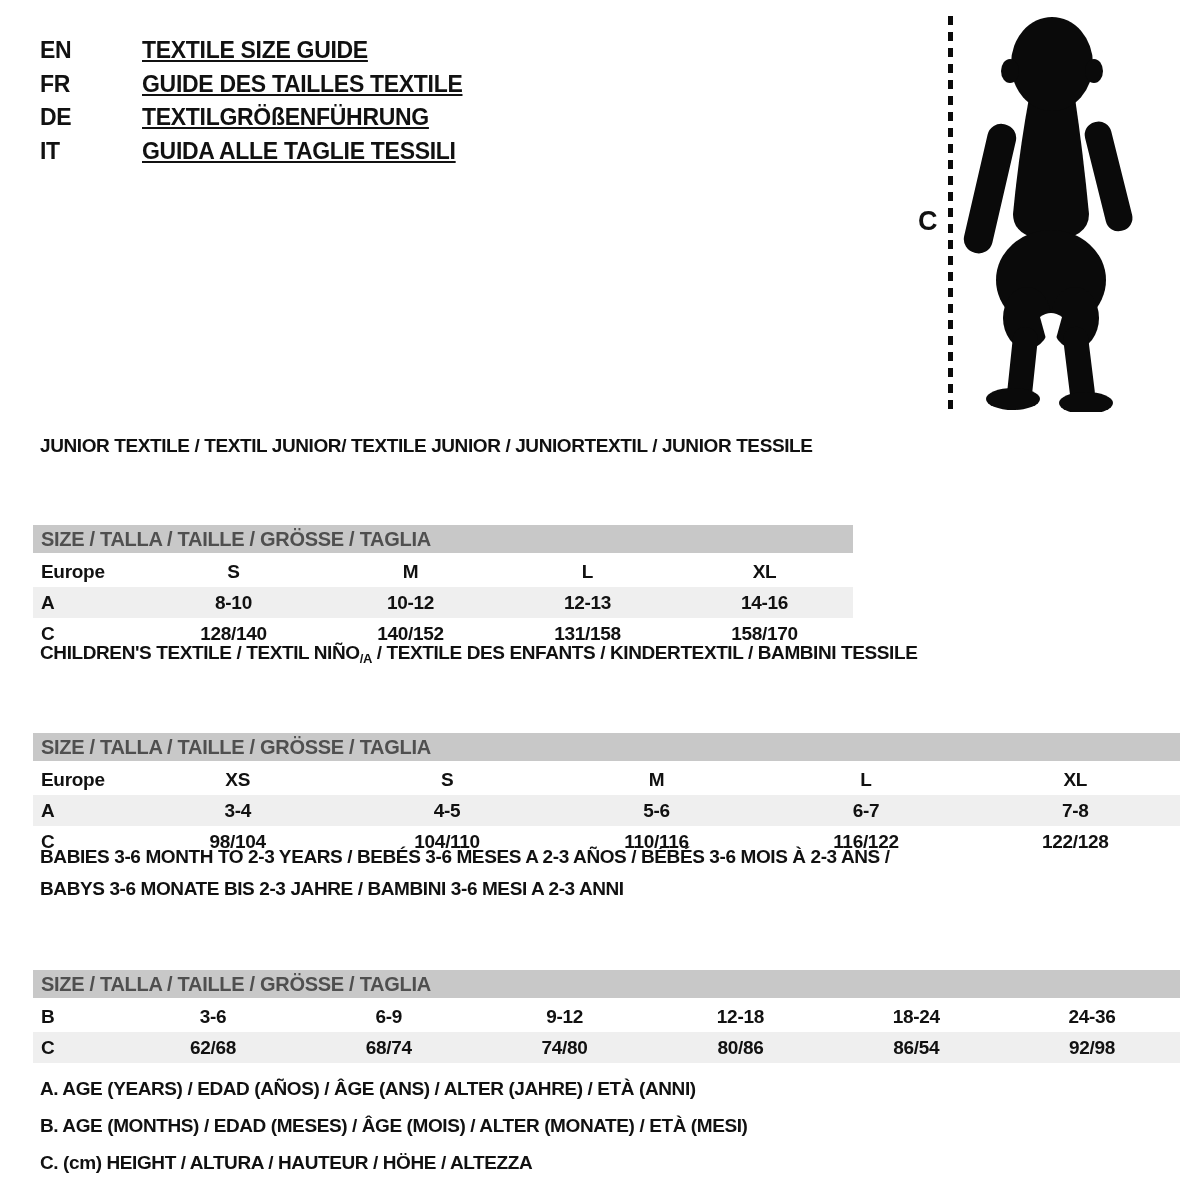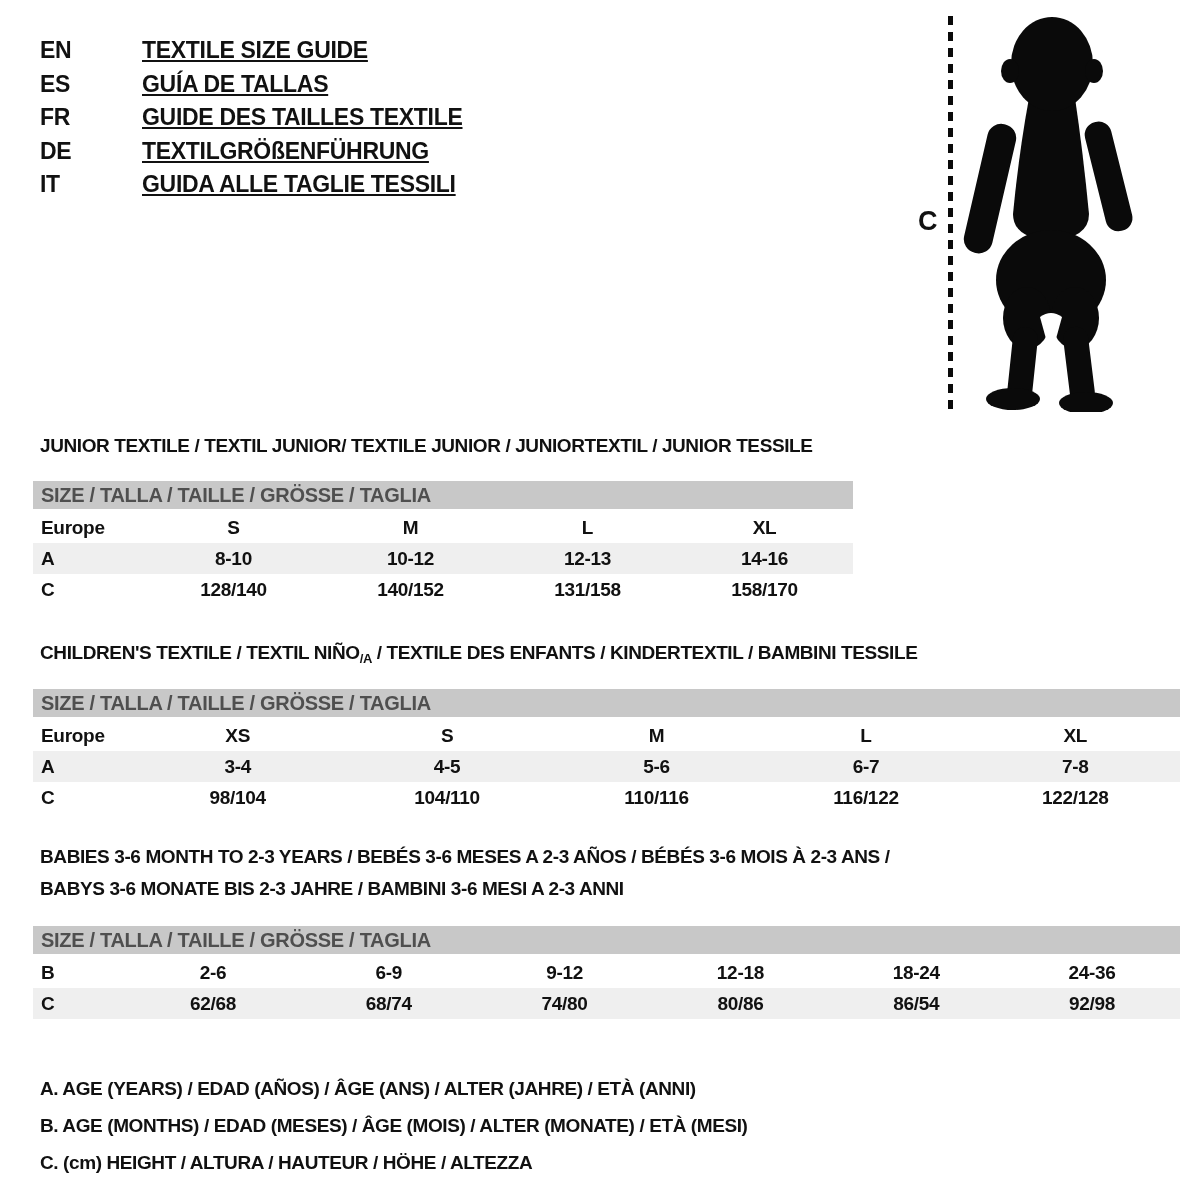--- a/index.html
+++ b/index.html
@@ -34,21 +34,21 @@
 
   
   .sec-title {
     position:absolute; left:40px; font-size:19px; font-weight:bold;
     letter-spacing:-0.4px; white-space:nowrap;
   }
   .tbl { position:absolute; left:33px; }
   .size-bar {
     height:28px; background:#c8c8c8; color:#4f4f4f;
     font-size:20px; font-weight:bold; letter-spacing:-0.3px;
-    line-height:28px; padding-left:8px; margin-bottom:3px;
+    line-height:28px; padding-left:8px; margin-bottom:3px;margin-top:44px;
   }
   .trow { display:flex; height:31px; align-items:center; }
   .trow.shaded { background:#efefef; }
   .tcell {
     flex:1; text-align:center; font-size:19px; font-weight:bold;
     letter-spacing:-0.3px; white-space:nowrap;
   }
   .tcell.rlabel { flex:0 0 auto; text-align:left; padding-left:8px; }
   .tbl-junior   { width:820px; }
   .tbl-junior   .tcell.rlabel { width:112px; }
@@ -68,24 +68,20 @@
 </style>
 </head>
 <body>
 
 <div>
 
   <div class="lang-list">
     <div class="lang-row">
       <span class="lang-code">EN</span>
       <span class="lang-title">TEXTILE SIZE GUIDE</span>
-    </div>
-    <div class="lang-row">
-      <span class="lang-code">ES</span>
-      <span class="lang-title">GUÍA DE TALLAS</span>
     </div>
     <div class="lang-row">
       <span class="lang-code">FR</span>
       <span class="lang-title">GUIDE DES TAILLES TEXTILE</span>
     </div>
     <div class="lang-row">
       <span class="lang-code">DE</span>
       <span class="lang-title">TEXTILGRÖßENFÜHRUNG</span>
     </div>
     <div class="lang-row">
@@ -174,21 +170,21 @@
       </div>
   </div>
 
   <h2 class="sec-title" style="top:846px">BABIES 3-6 MONTH TO 2-3 YEARS / BEBÉS 3-6 MESES A 2-3 AÑOS / BÉBÉS 3-6 MOIS À 2-3 ANS /</h2>
   <h2 class="sec-title" style="top:878px">BABYS 3-6 MONATE BIS 2-3 JAHRE / BAMBINI 3-6 MESI A 2-3 ANNI</h2>
   <div class="tbl tbl-babies" style="top:926px">
     <div class="size-bar">SIZE / TALLA / TAILLE / GRÖSSE / TAGLIA</div>
     <div>
         <div class="trow">
           <div class="tcell rlabel">B</div>
-          <div class="tcell">2-6</div>
+          <div class="tcell">3-6</div>
           <div class="tcell">6-9</div>
           <div class="tcell">9-12</div>
           <div class="tcell">12-18</div>
           <div class="tcell">18-24</div>
           <div class="tcell">24-36</div>
         </div>
         <div class="trow shaded">
           <div class="tcell rlabel">C</div>
           <div class="tcell">62/68</div>
           <div class="tcell">68/74</div>

